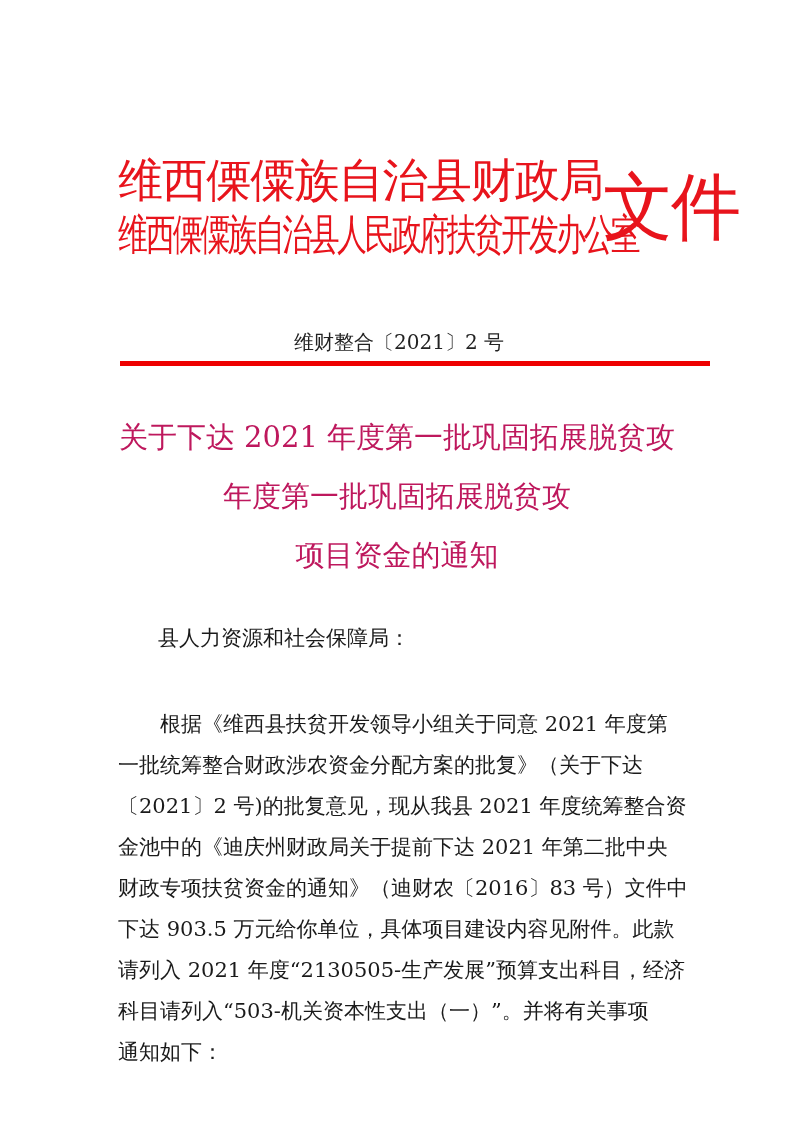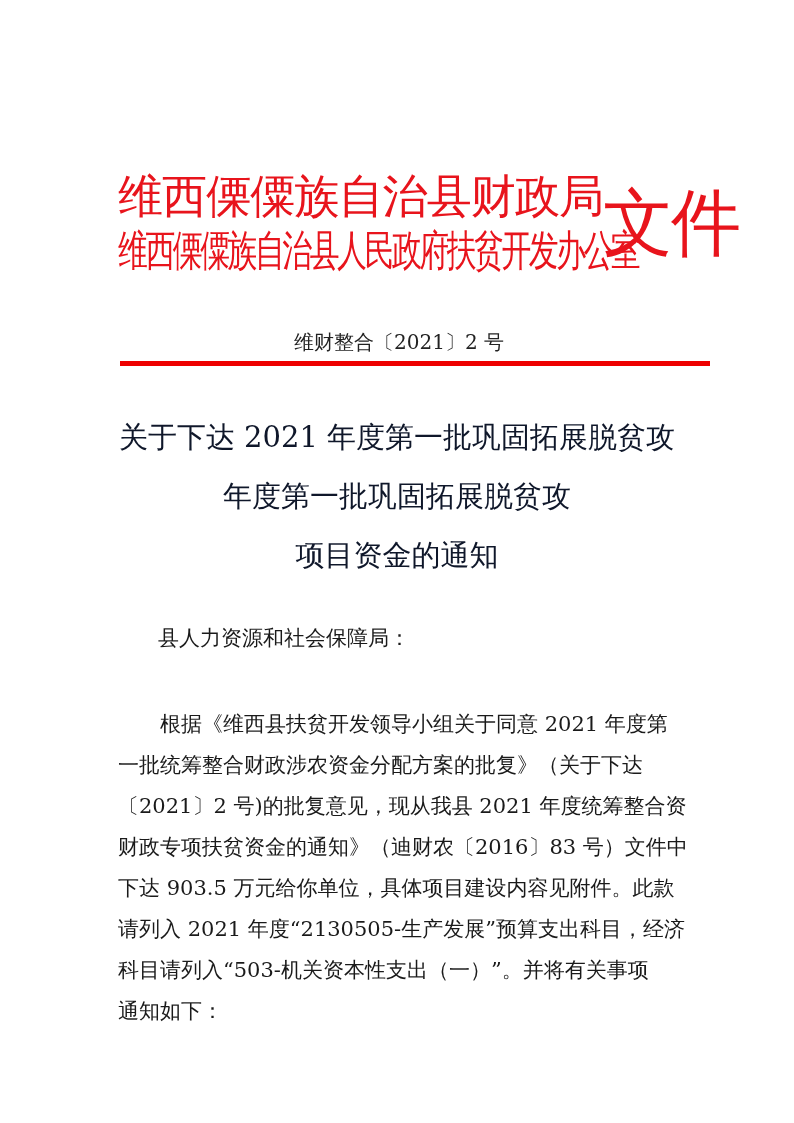--- a/index.html
+++ b/index.html
@@ -11,21 +11,21 @@
       width: 794px;
       height: 1123px;
       position: relative;
       overflow: hidden;
       font-family: "DejaVu Serif", "Liberation Serif", serif;
       color: #1a1a1a;
     }
     .header {
       position: absolute;
       left: 118px;
-      top: 168px;
+      top: 152px;
       width: 600px;
       height: 120px;
     }
     .header-line1 {
       position: absolute;
       left: 0;
       top: 0;
       font-family: "DejaVu Serif", "Liberation Serif", serif;
       font-size: 46px;
       line-height: 56px;
@@ -86,21 +86,21 @@
       background: #ee0000;
     }
     .title {
       position: absolute;
       left: 0;
       width: 794px;
       top: 416px;
       text-align: center;
       font-family: "DejaVu Serif", "Liberation Serif", serif;
       font-size: 29px;
-      color: #0f172a;
+      color: #be185d;
     }
     .title-line {
       display: block;
       height: 59px;
       line-height: 42px;
       white-space: nowrap;
     }
     .title-line.l1 { padding-right: 0; }
     .body-text {
       position: absolute;
@@ -146,19 +146,20 @@
   <span class="title-line">年度第一批巩固拓展脱贫攻</span>
   <span class="title-line">项目资金的通知</span>
 </div>
 
 <div class="body-text">
   <div class="salutation">县人力资源和社会保障局：</div>
   <div class="paragraph">
     <span class="para-line indent">根据《维西县扶贫开发领导小组关于同意 2021 年度第</span>
     <span class="para-line">一批统筹整合财政涉农资金分配方案的批复》（关于下达</span>
     <span class="para-line">〔2021〕2 号)的批复意见，现从我县 2021 年度统筹整合资</span>
+    <span class="para-line">金池中的《迪庆州财政局关于提前下达 2021 年第二批中央</span>
     <span class="para-line">财政专项扶贫资金的通知》（迪财农〔2016〕83 号）文件中</span>
     <span class="para-line">下达 903.5 万元给你单位，具体项目建设内容见附件。此款</span>
     <span class="para-line">请列入 2021 年度“2130505-生产发展”预算支出科目，经济</span>
     <span class="para-line">科目请列入“503-机关资本性支出（一）”。并将有关事项</span>
     <span class="para-line">通知如下：</span>
   </div>
 </div>
 
 </body></html>

